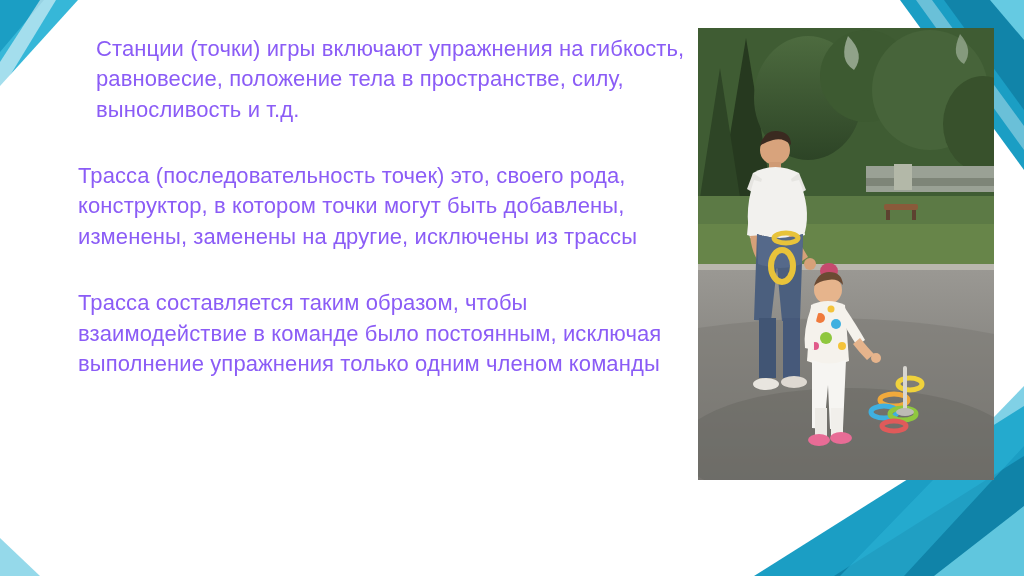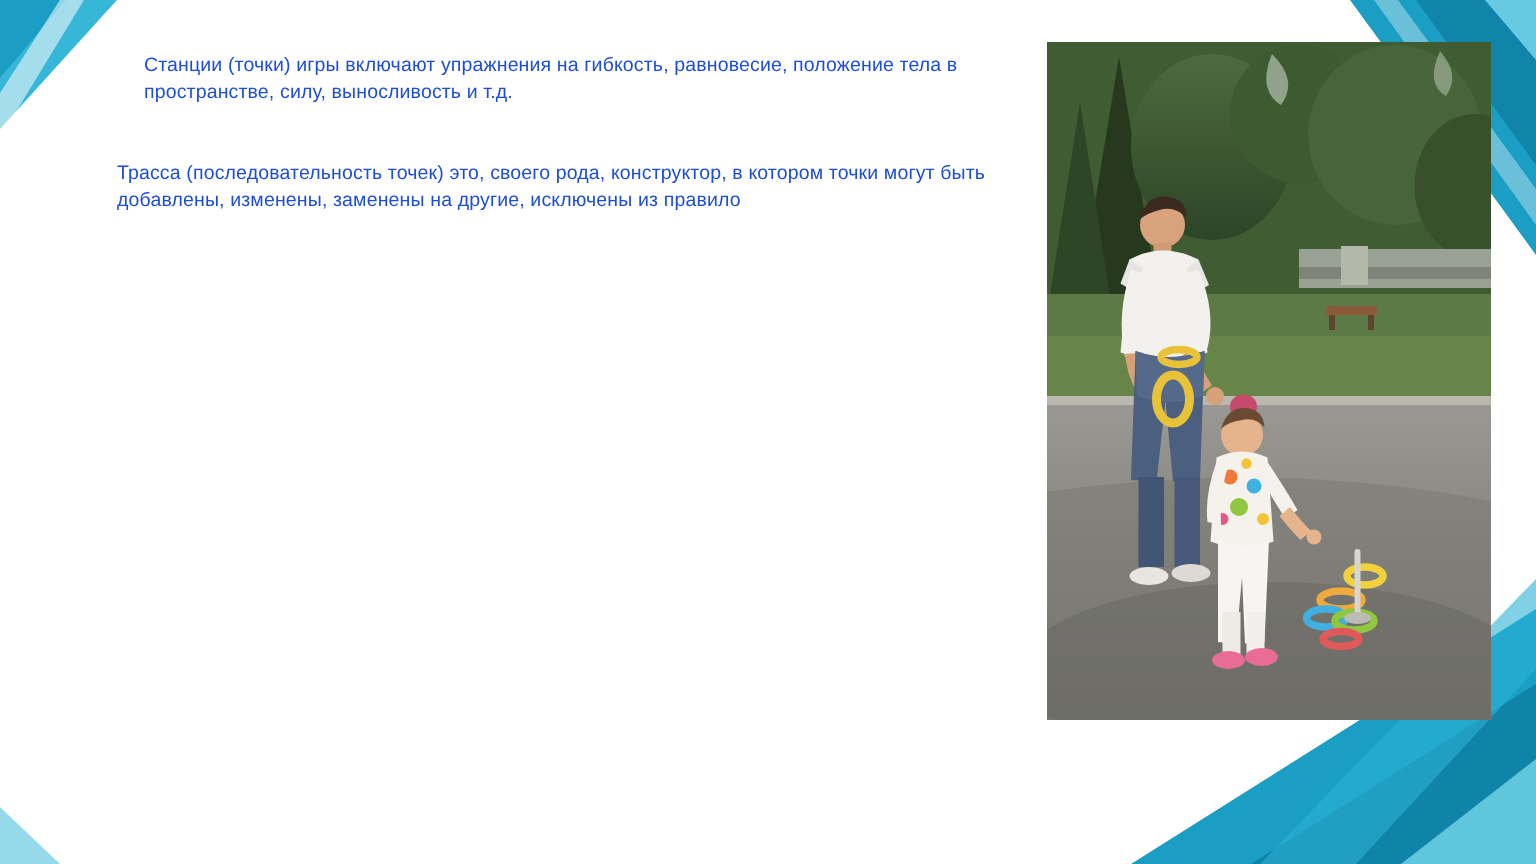--- a/index.html
+++ b/index.html
@@ -29,22 +29,22 @@
   .deco svg { display: block; }
 
   
   .text-col {
     position: absolute;
     left: 78px;
     top: 34px;
     width: 610px;
   }
   .para {
-    color: #1d4ed8;
-    font-size: 13px;
+    color: #8b5cf6;
+    font-size: 22px;
     line-height: 1.38;
     margin: 0 0 30px 0;
     letter-spacing: 0.1px;
   }
   .para.p1 { margin-left: 18px; margin-bottom: 36px; }
   .para.p2 { margin-bottom: 36px; }
   .para.p3 { margin-bottom: 30px; }
   .para.p4 { margin-left: 16px; margin-bottom: 0; }
 
   
@@ -92,21 +92,22 @@
   </div>
 
   <div class="deco" style="left:0;bottom:0;">
     <svg width="70" height="60" viewBox="0 0 70 60">
       <path d="M0,60 L0,22 L40,60 Z" fill="#2bb3d6" opacity="0.5"></path>
     </svg>
   </div>
 
   <div class="text-col">
     <p class="para p1">Станции (точки) игры включают упражнения на гибкость, равновесие, положение тела в пространстве, силу, выносливость и т.д.</p>
-    <p class="para p2">Трасса (последовательность точек) это, своего рода, конструктор, в котором точки могут быть добавлены, изменены, заменены на другие, исключены из правило</p>
+    <p class="para p2">Трасса (последовательность точек) это, своего рода, конструктор, в котором точки могут быть добавлены, изменены, заменены на другие, исключены из трассы</p>
+    <p class="para p3">Трасса составляется таким образом, чтобы взаимодействие в команде было постоянным, исключая выполнение упражнения только одним членом команды</p>
   </div>
 
   <div class="photo">
     <svg width="296" height="452" viewBox="0 0 296 452" role="img">
       <defs>
         <linearGradient id="skyG" x1="0" y1="0" x2="0" y2="1">
           <stop offset="0%" stop-color="#cfd8cf"></stop>
           <stop offset="100%" stop-color="#9fae96"></stop>
         </linearGradient>
         <linearGradient id="asphaltG" x1="0" y1="0" x2="0" y2="1">

